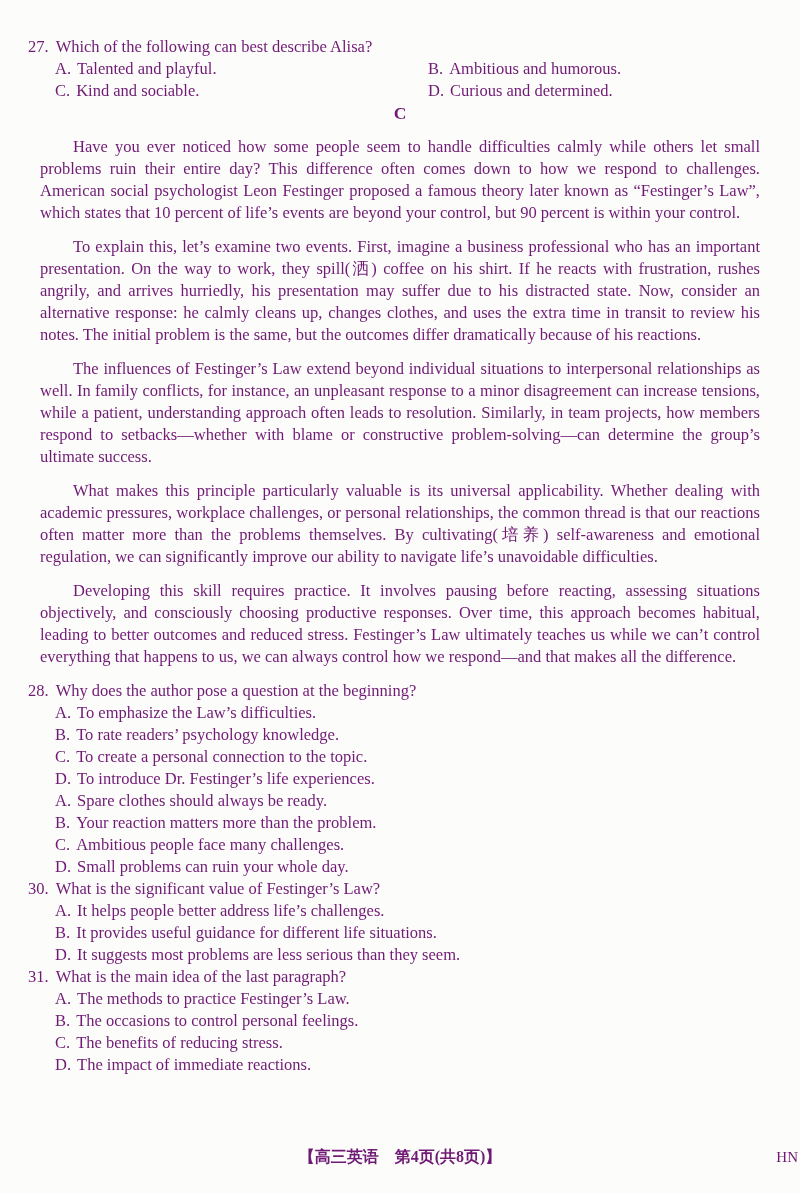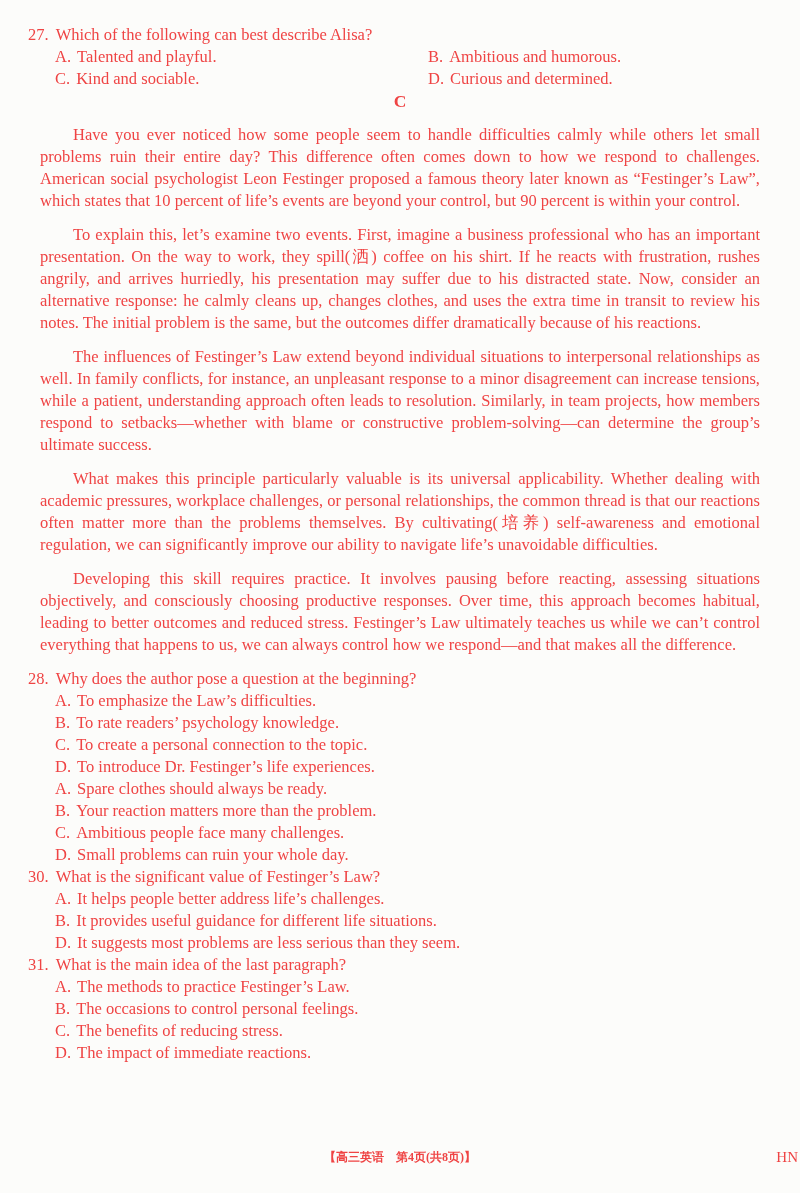--- a/index.html
+++ b/index.html
@@ -11,22 +11,22 @@
     height: 1193px;
     background: #f2f2f0;
     font-family: "Liberation Serif", "DejaVu Serif", serif;
   }
   .page {
     position: relative;
     width: 800px;
     height: 1193px;
     box-sizing: border-box;
     background: #fcfcfa;
-    padding: 24px 28px 0 28px;
-    color: #ef4444;
+    padding: 36px 28px 0 28px;
+    color: #701a75;
     font-size: 16.5px;
     line-height: 22px;
     overflow: hidden;
   }
   .q-stem {
     white-space: nowrap;
   }
   .q-num {
     margin-right: 7px;
   }
@@ -51,21 +51,21 @@
     text-align: justify;
     text-indent: 33px;
   }
   .footer-bar {
     position: absolute;
     left: 0;
     right: 0;
     bottom: 26px;
     text-align: center;
     font-weight: bold;
-    font-size: 12px;
+    font-size: 16px;
     line-height: 20px;
   }
   .footer-code {
     position: absolute;
     right: 2px;
     bottom: 26px;
     font-size: 15px;
     line-height: 20px;
     font-weight: normal;
   }

